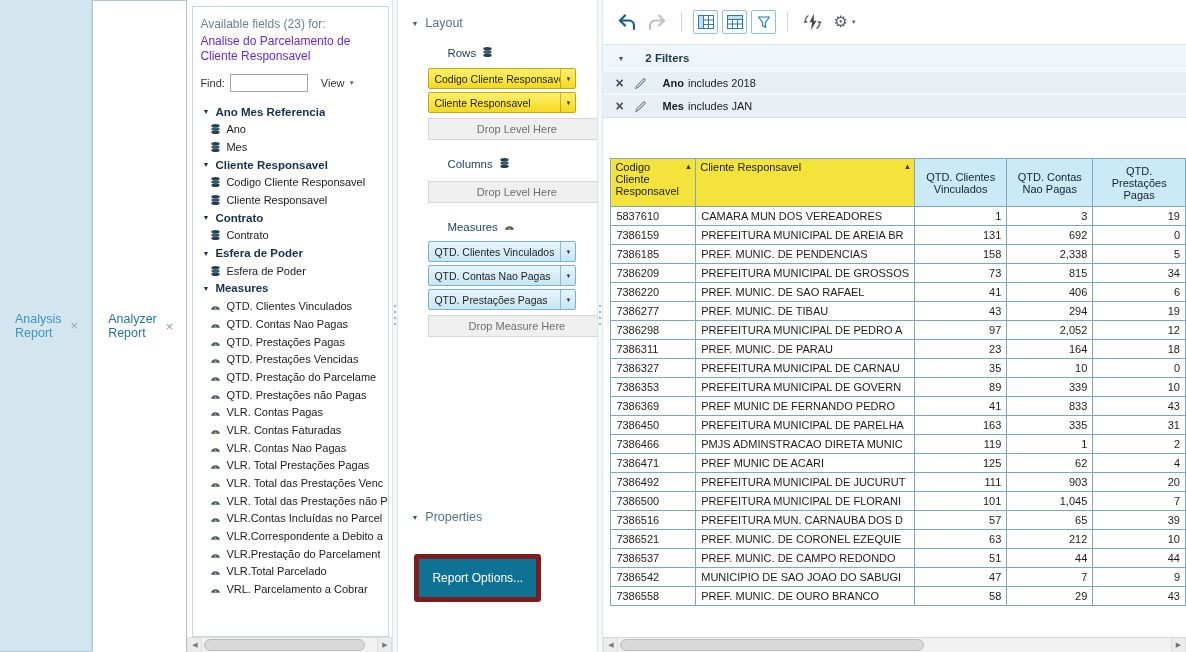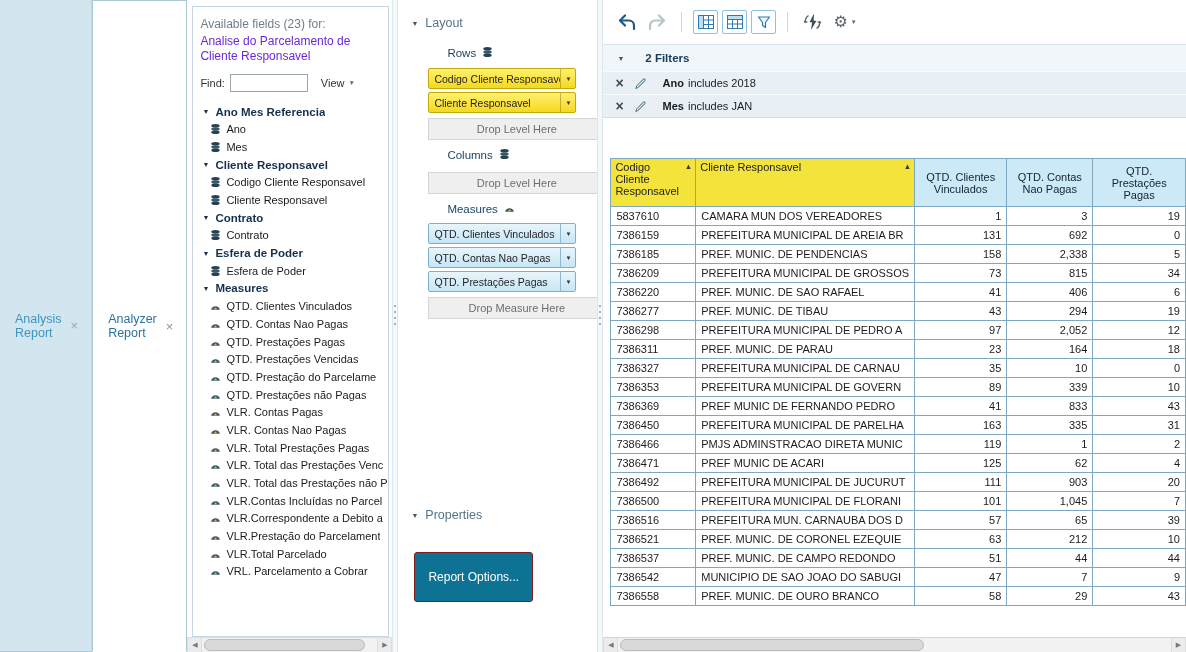--- a/index.html
+++ b/index.html
@@ -60,23 +60,23 @@
   .layout-panel { flex: 0 0 199px; width: 199px; background: #fff; padding: 16px 8px 50px 13px; display: flex; flex-direction: column; min-height: 0; overflow: hidden; }
   .panel-title { display: flex; align-items: center; gap: 7px; color: #53748a; font-size: 12.5px; margin-bottom: 16px; cursor: pointer; }
   .panel-title .caret { font-size: 7px; color: #3c5a6b; }
   .zone-label { display: flex; align-items: center; gap: 6px; color: #1d4564; font-size: 11.5px; margin: 0 0 8px 2px; padding-left: 34px; }
   .chip-list { margin-left: 17px; }
   .chip { width: 148px; height: 21px; display: flex; align-items: stretch; border: 1px solid #c4aa08; background: linear-gradient(#fff06e, #f5d91f); border-radius: 2px; margin-bottom: 3px; cursor: pointer; }
   .chip .chip-label { flex: 1; display: flex; align-items: center; padding: 0 5px; font-size: 10.5px; color: #1e1e1e; white-space: nowrap; overflow: hidden; }
   .chip .chip-dd { width: 15px; display: flex; align-items: center; justify-content: center; font-size: 6px; color: #333; border-left: 1px solid rgba(90,80,0,0.35); }
   .chip.blue { border-color: #7fb0cc; background: linear-gradient(#e8f5fc, #c6e6f5); }
   .chip.blue .chip-dd { border-left: 1px solid #8fb7cd; }
-  .dropzone { width: 177px; height: 22px; margin: 2px 0 8px 17px; background: #efefef; border: 1px solid #d6d6d6; color: #6e6e6e; display: flex; align-items: center; justify-content: center; font-size: 11px; }
+  .dropzone { width: 177px; height: 22px; margin: 2px 0 17px 17px; background: #efefef; border: 1px solid #d6d6d6; color: #6e6e6e; display: flex; align-items: center; justify-content: center; font-size: 11px; }
   .properties-title { margin-top: auto; }
-  .report-options { margin: 14px 0 0 3px; width: fit-content; background: #0e7295; color: #fff; border: 1px solid #7f1d1d; border-radius: 3px; padding: 17px 13px; font-size: 12px; font-family: "Liberation Sans", sans-serif; cursor: pointer; }
+  .report-options { margin: 14px 0 0 3px; width: fit-content; background: #0e7295; color: #fff; border: 5px solid #7f1d1d; border-radius: 3px; padding: 12px 13px; font-size: 12px; font-family: "Liberation Sans", sans-serif; cursor: pointer; }
 
   
   .main { flex: 1; min-width: 0; display: flex; flex-direction: column; background: #fff; }
   .toolbar { flex: 0 0 44px; display: flex; align-items: center; gap: 4px; padding: 0 0 0 11px; }
   .tb-btn { width: 26px; height: 25px; display: flex; align-items: center; justify-content: center; cursor: pointer; }
   .tb-btn.boxed { border: 1px solid #8fc0dd; background: #fdfeff; border-radius: 2px; width: 25px; height: 24px; }
   .tb-btn.disabled { cursor: default; }
   .tb-sep { width: 1px; height: 20px; background: #ccd9e0; margin: 0 7px; }
   .gear-wrap { display: flex; align-items: center; gap: 3px; cursor: pointer; padding: 0 4px; }
   .gear-glyph { font-size: 16px; color: #57666e; line-height: 1; }
@@ -288,20 +288,28 @@
 
             <div class="field-item measure">
 
               <span class="fi-icon icon-measure"><svg width="11" height="11" viewBox="0 0 12 12">
                   <path d="M1.2 10.6 A4.9 4.9 0 0 1 10.8 10.6 Z" fill="#3a5868"></path>
                   <circle cx="6" cy="9.4" r="1.2" fill="#d8b430"></circle>
                 </svg></span>
               <span class="fi-label">VLR. Contas Pagas</span>
             </div>
 
+            <div class="field-item measure">
+
+              <span class="fi-icon icon-measure"><svg width="11" height="11" viewBox="0 0 12 12">
+                  <path d="M1.2 10.6 A4.9 4.9 0 0 1 10.8 10.6 Z" fill="#3a5868"></path>
+                  <circle cx="6" cy="9.4" r="1.2" fill="#d8b430"></circle>
+                </svg></span>
+              <span class="fi-label">VLR. Contas Faturadas</span>
+            </div>
 
             <div class="field-item measure">
 
               <span class="fi-icon icon-measure"><svg width="11" height="11" viewBox="0 0 12 12">
                   <path d="M1.2 10.6 A4.9 4.9 0 0 1 10.8 10.6 Z" fill="#3a5868"></path>
                   <circle cx="6" cy="9.4" r="1.2" fill="#d8b430"></circle>
                 </svg></span>
               <span class="fi-label">VLR. Contas Nao Pagas</span>
             </div>
 

